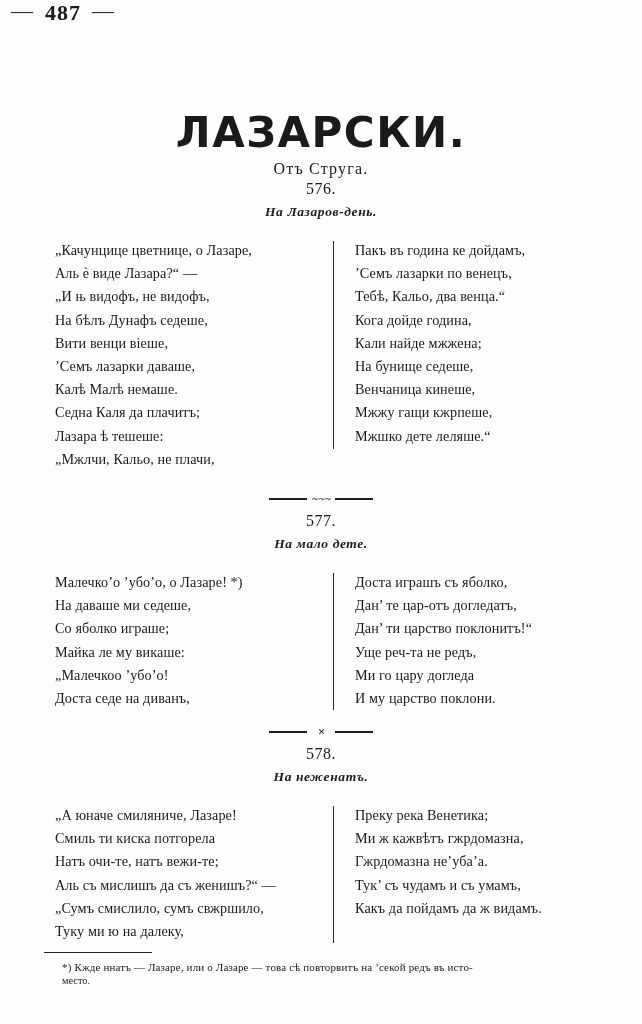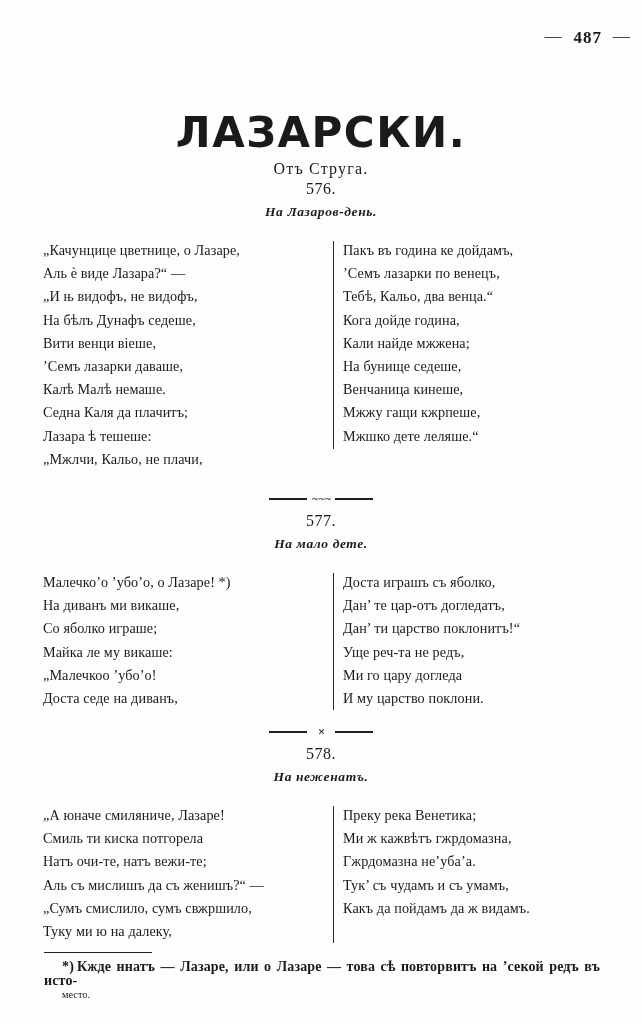--- a/index.html
+++ b/index.html
@@ -18,25 +18,25 @@
   .page {
     position: relative;
     width: 642px;
     height: 1024px;
     background: #fdfdfc;
   }
 
   
   .folio {
     position: absolute;
-    top: 28px;
-    left: 0;
-    right: 0;
-    text-align: right;
-    font-size: 17px;
+    top: 0;
+    left: 0;
+    right: 0;
+    text-align: left;
+    font-size: 22px;
     font-weight: bold;
     letter-spacing: 1px;
   }
   .folio .dash {
     display: inline-block;
     font-weight: normal;
     padding: 0 11px;
     position: relative;
     top: -2px;
   }
@@ -81,21 +81,21 @@
     font-weight: bold;
     font-style: italic;
     letter-spacing: 0.6px;
     margin-bottom: 19px;
   }
 
   .verse-columns {
     position: relative;
     display: flex;
     justify-content: flex-start;
-    padding-left: 43px;
+    padding-left: 55px;
   }
   .col {
     width: 275px;
     box-sizing: border-box;
   }
   .col-right {
     padding-left: 25px;
   }
   .verse-line {
     font-size: 14.2px;
@@ -154,25 +154,24 @@
     top: 952px;
     width: 556px;
   }
   .footnote-rule {
     width: 108px;
     height: 1px;
     background: #222;
     margin-bottom: 7px;
   }
   .footnote-text {
-    font-size: 14px;
+    font-size: 11px;
     line-height: 14px;
     text-align: justify;
     letter-spacing: 0.15px;
-    font-weight: bold;
   }
   .footnote-text .fn-marker {
     margin-left: 18px;
     margin-right: 3px;
   }
   .footnote-cont {
     font-size: 10.3px;
     line-height: 14px;
     margin-left: 18px;
   }
@@ -226,21 +225,21 @@
     </span>
   </div>
 
   <div class="song" id="song-1" style="top:512px;">
     <div class="song-number">577.</div>
     <div class="song-title">На мало дете.</div>
     <div class="verse-columns">
       <div class="col-divider" style="height:137px;"></div>
       <div class="col col-left">
         <div class="verse-line">Малечко’о ’убо’о, о Лазаре! *)</div>
-        <div class="verse-line">На диванъ ми викаше,</div>
+        <div class="verse-line">На даваше ми седеше,</div>
         <div class="verse-line">Со яболко играше;</div>
         <div class="verse-line">Майка ле му викаше:</div>
         <div class="verse-line">„Малечкоо ’убо’о!</div>
         <div class="verse-line">Доста седе на диванъ,</div>
       </div>
       <div class="col col-right">
         <div class="verse-line">Доста играшъ съ яболко,</div>
         <div class="verse-line">Дан’ те цар-отъ догледатъ,</div>
         <div class="verse-line">Дан’ ти царство поклонитъ!“</div>
         <div class="verse-line">Уще реч-та не редъ,</div>

